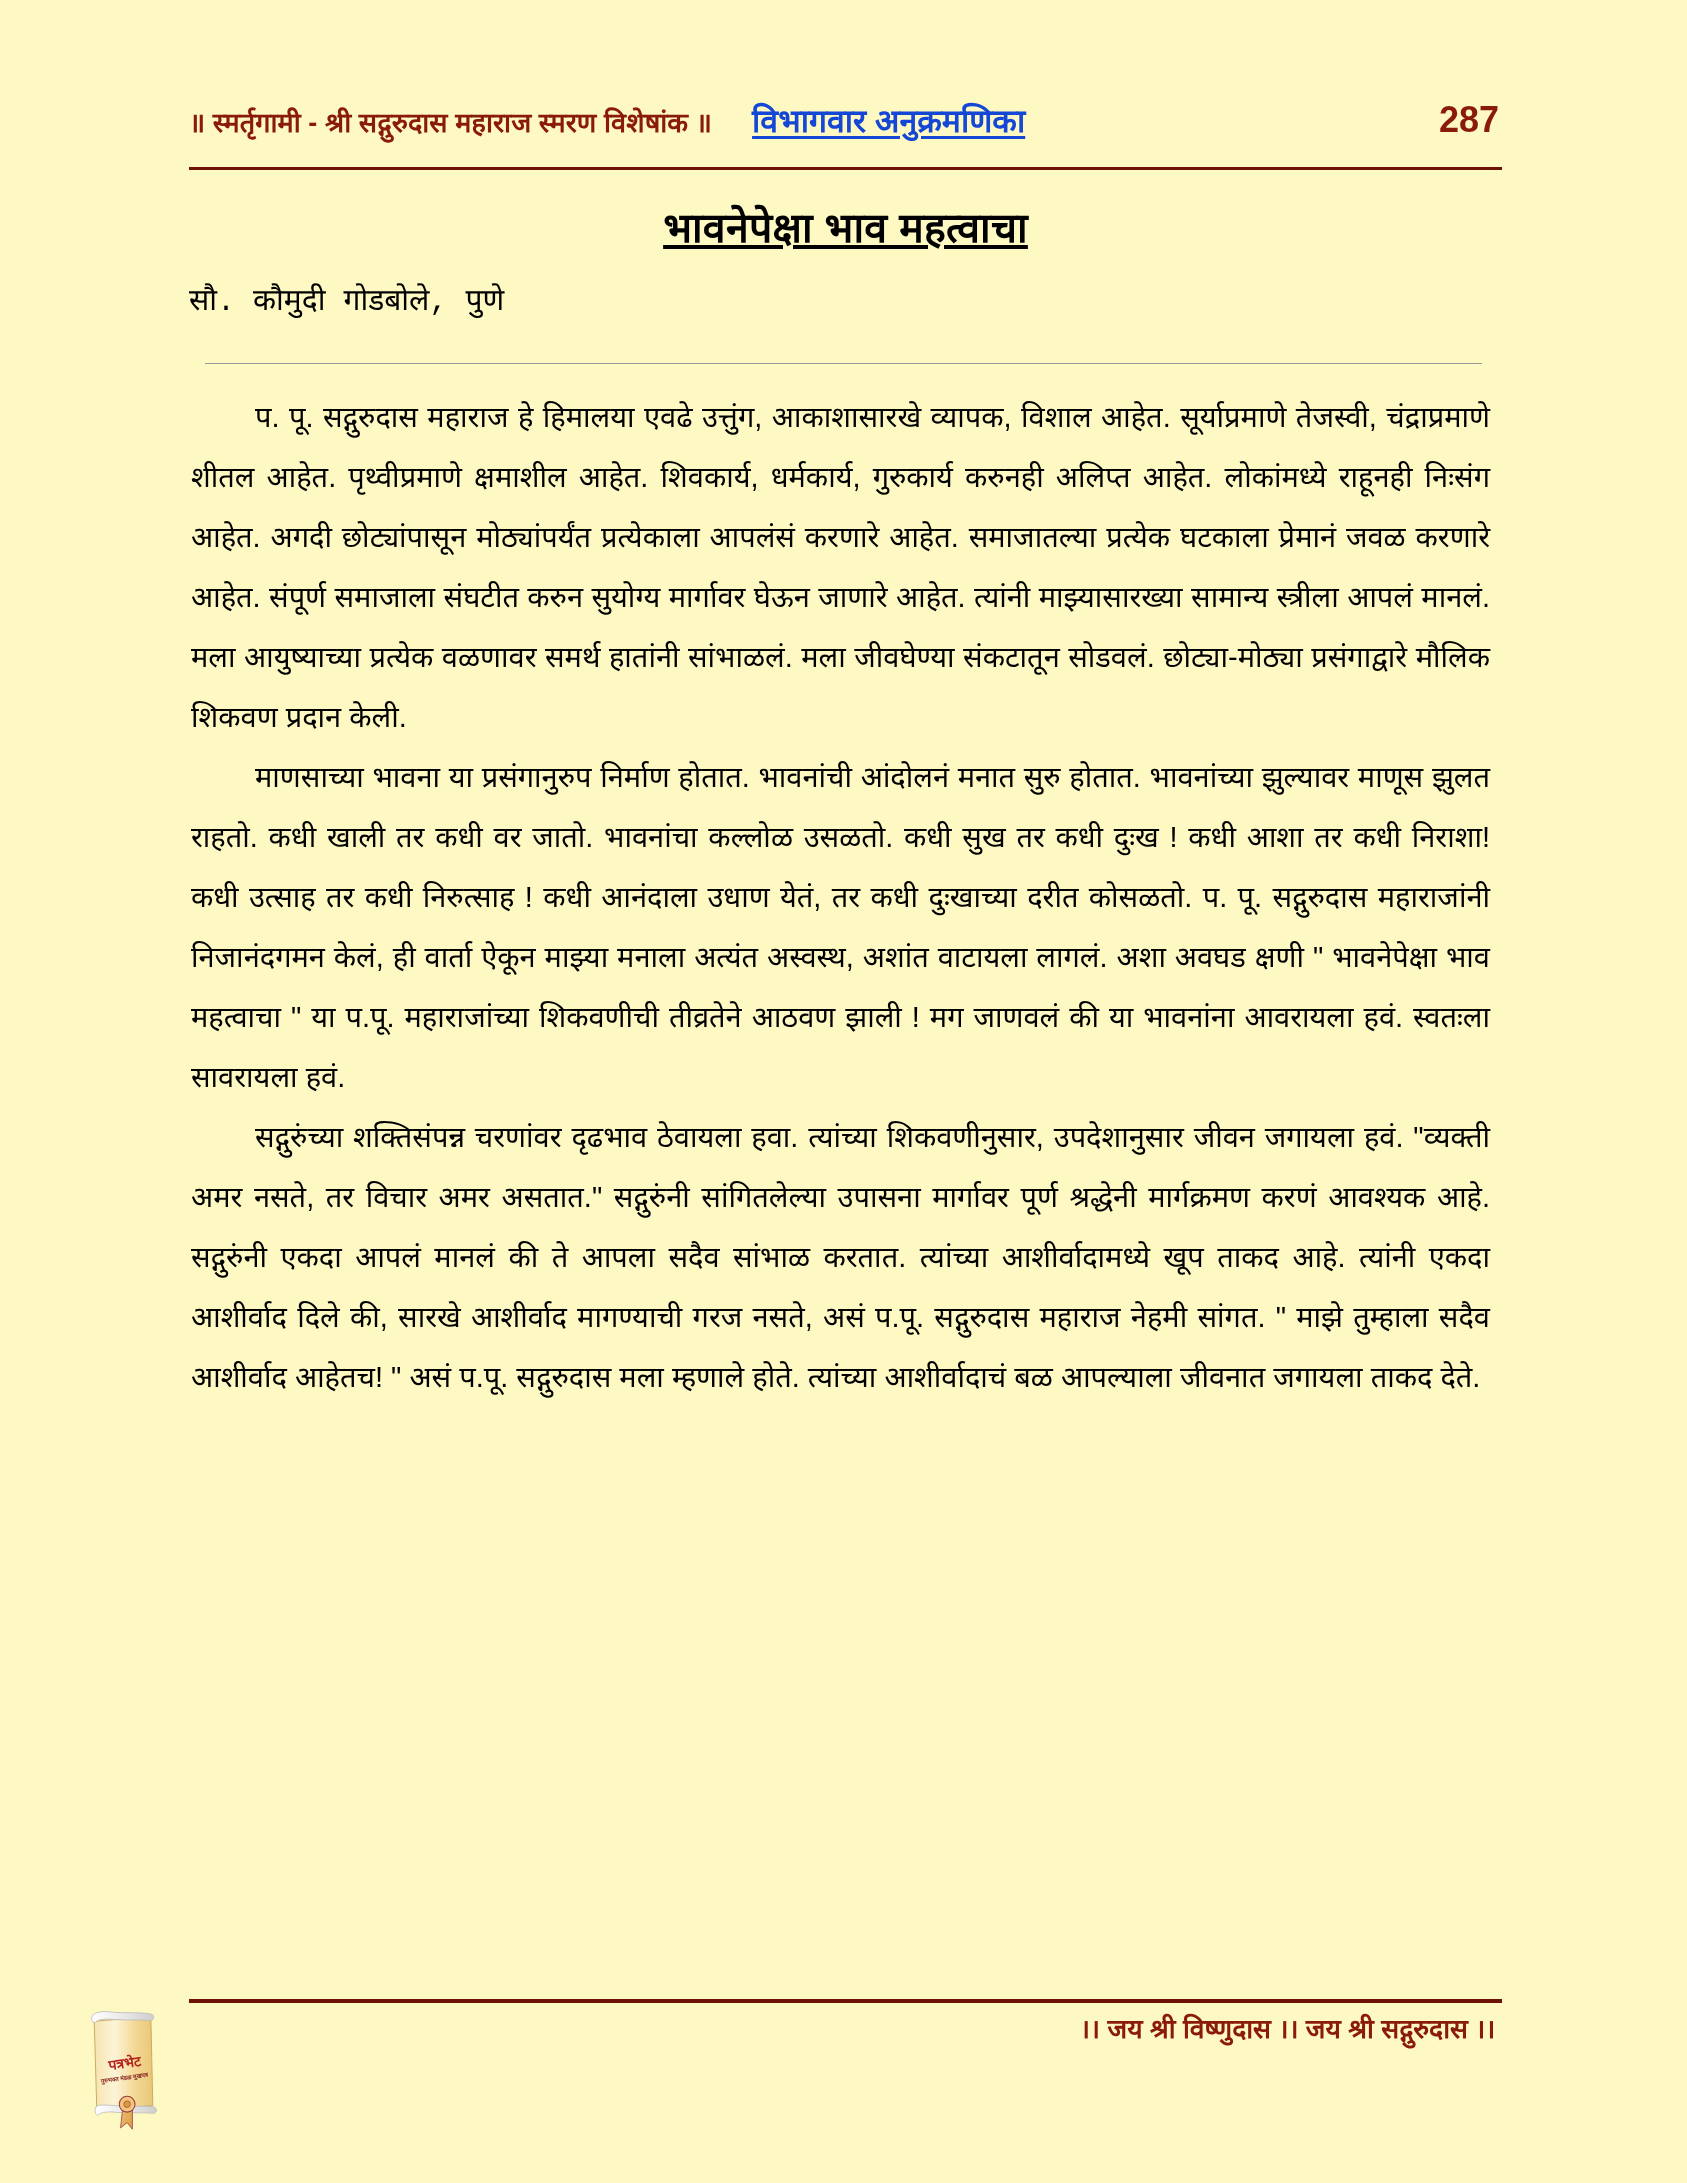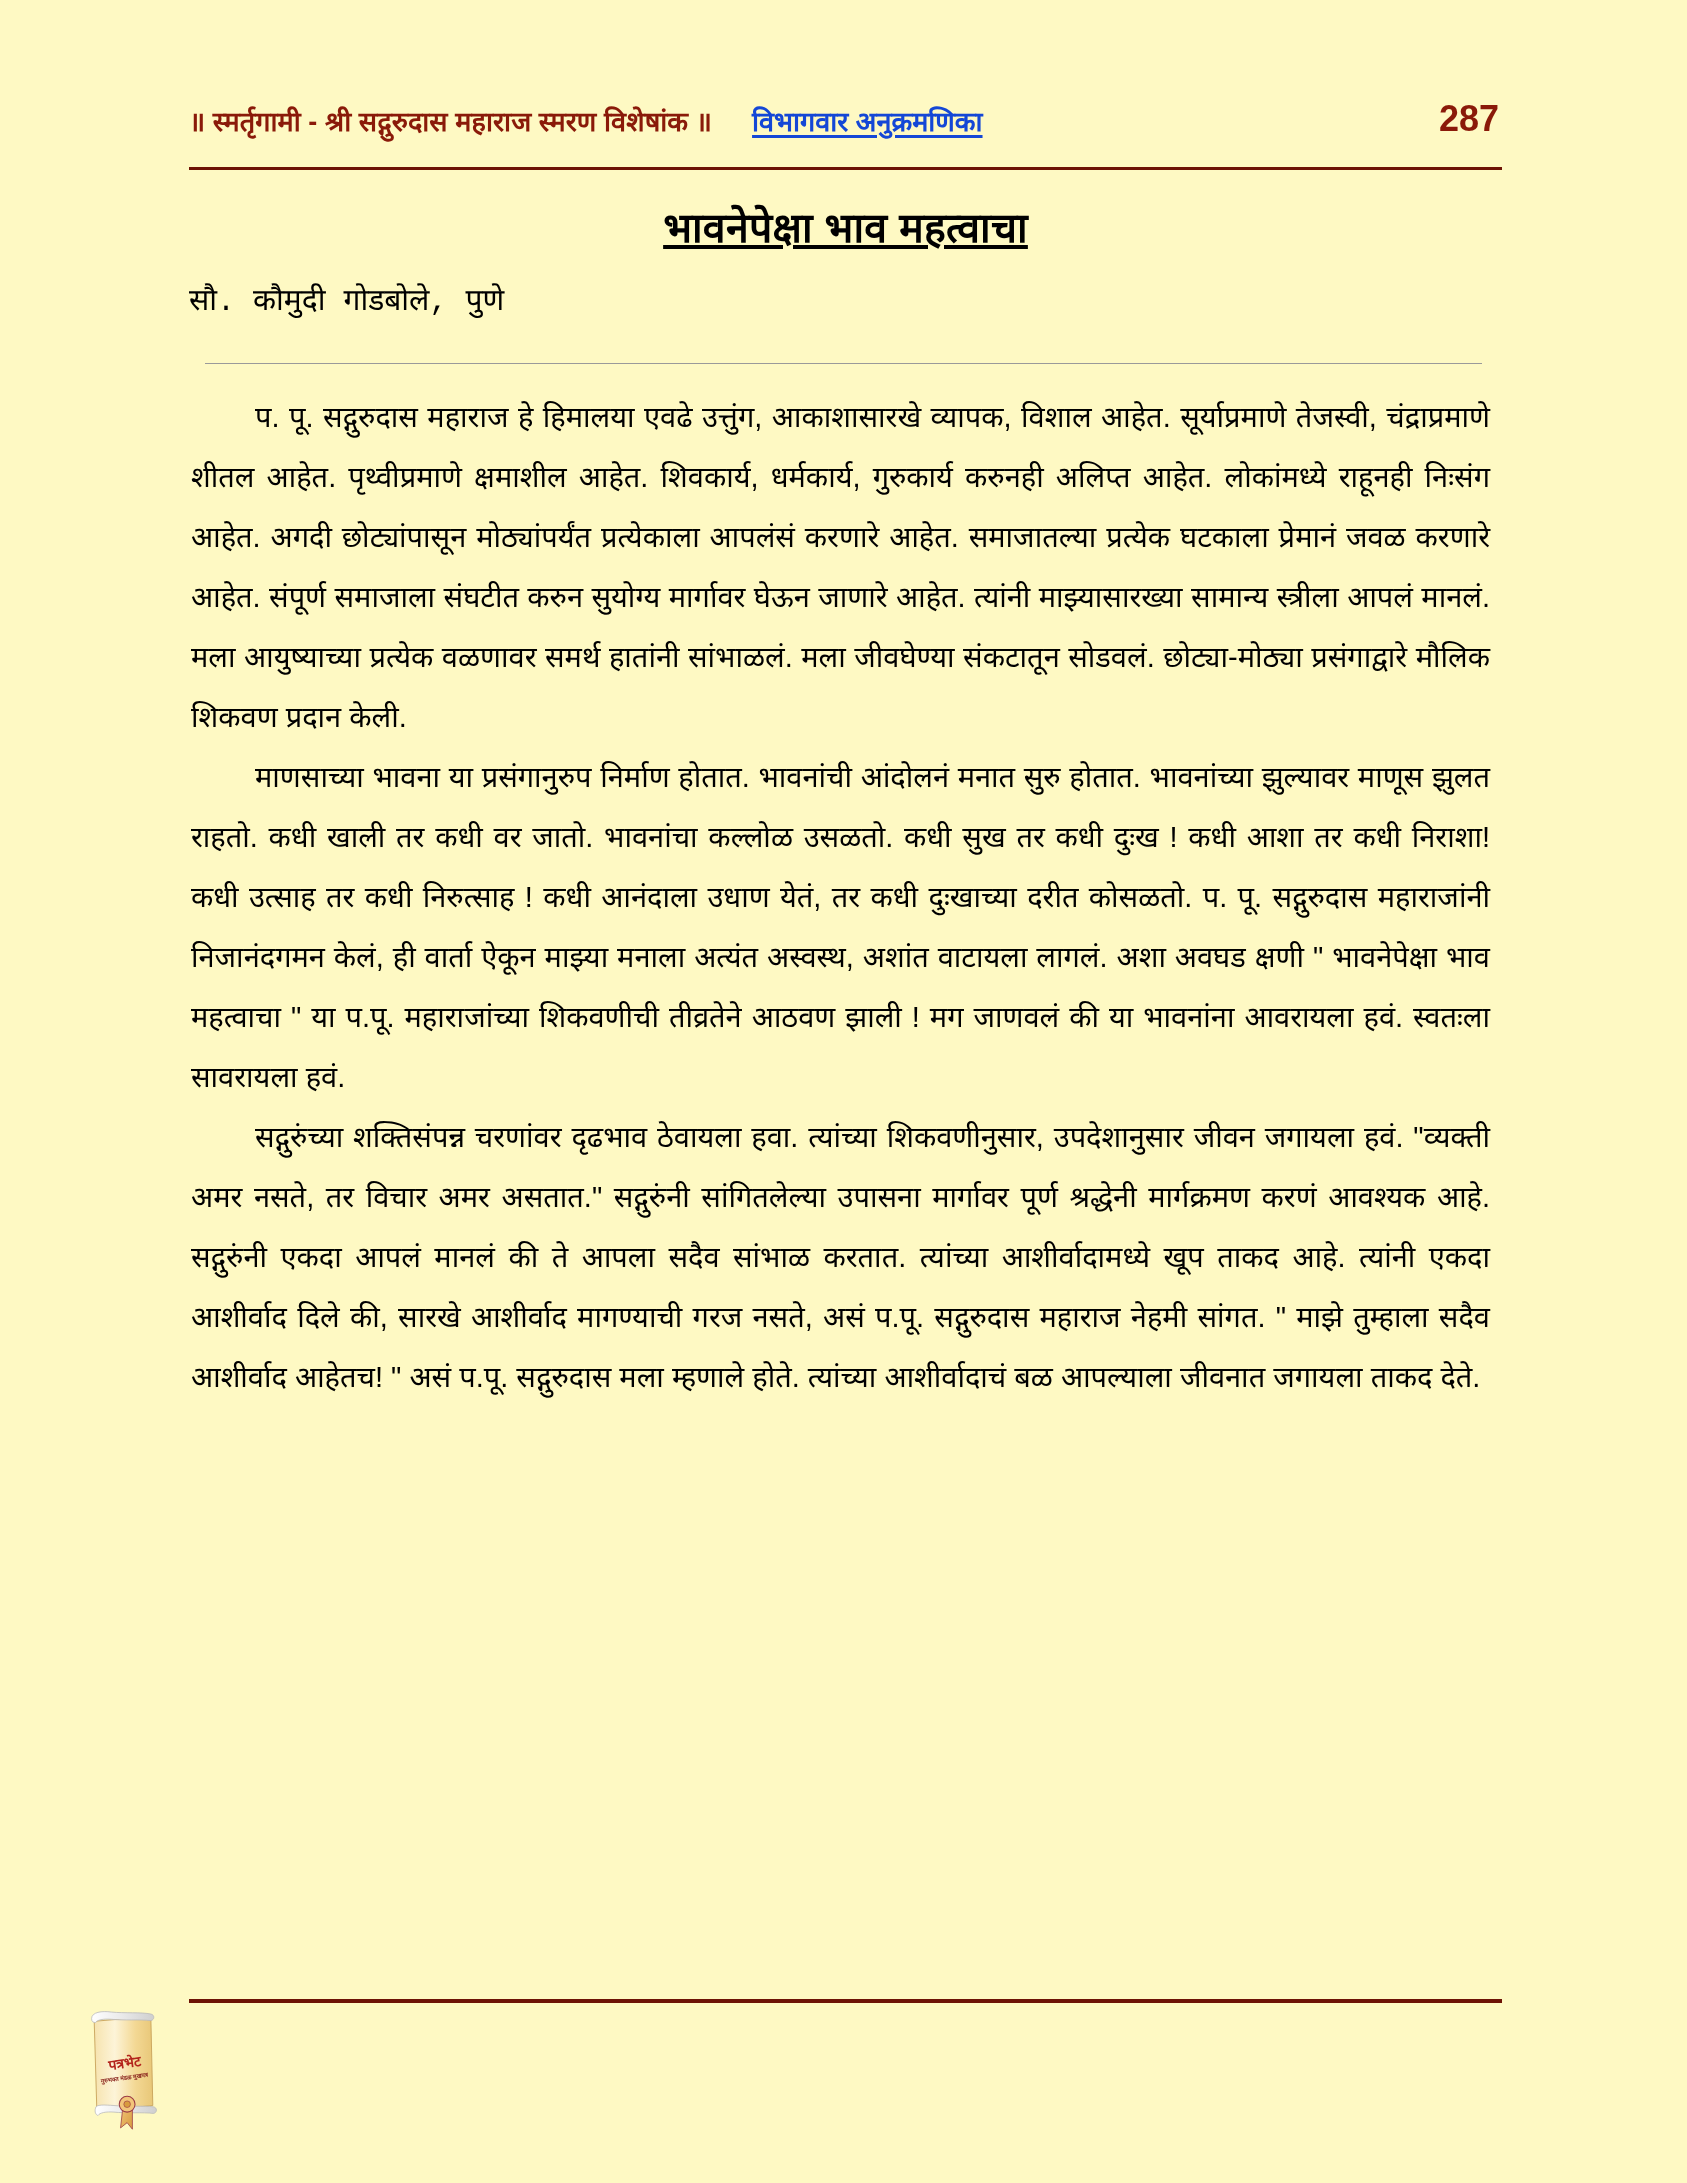--- a/index.html
+++ b/index.html
@@ -32,21 +32,21 @@
   .header-title {
     color: #8a1a09;
     font-size: 27px;
     font-weight: 700;
     letter-spacing: 0.1px;
     white-space: nowrap;
     font-family: "Liberation Sans", "DejaVu Sans", sans-serif;
   }
   .header-link {
     color: #1447d6;
-    font-size: 27px;
+    font-size: 32px;
     font-weight: 700;
     text-decoration: underline;
     text-underline-offset: 4px;
     text-decoration-thickness: 2.6px;
     white-space: nowrap;
     margin-left: 40px;
     font-family: "Liberation Sans", "DejaVu Sans", sans-serif;
     cursor: pointer;
   }
   .header-pageno {
@@ -195,20 +195,21 @@
 
   <div class="rule-thin"></div>
 
   <div class="body-text">
     <p>प. पू. सद्गुरुदास महाराज हे हिमालया एवढे उत्तुंग, आकाशासारखे व्यापक, विशाल आहेत. सूर्याप्रमाणे तेजस्वी, चंद्राप्रमाणे शीतल आहेत. पृथ्वीप्रमाणे क्षमाशील आहेत. शिवकार्य, धर्मकार्य, गुरुकार्य करुनही अलिप्त आहेत. लोकांमध्ये राहूनही निःसंग आहेत. अगदी छोट्यांपासून मोठ्यांपर्यंत प्रत्येकाला आपलंसं करणारे आहेत. समाजातल्या प्रत्येक घटकाला प्रेमानं जवळ करणारे आहेत. संपूर्ण समाजाला संघटीत करुन सुयोग्य मार्गावर घेऊन जाणारे आहेत. त्यांनी माझ्यासारख्या सामान्य स्त्रीला आपलं मानलं. मला आयुष्याच्या प्रत्येक वळणावर समर्थ हातांनी सांभाळलं. मला जीवघेण्या संकटातून सोडवलं. छोट्या-मोठ्या प्रसंगाद्वारे मौलिक शिकवण प्रदान केली.</p>
     <p>माणसाच्या भावना या प्रसंगानुरुप निर्माण होतात. भावनांची आंदोलनं मनात सुरु होतात. भावनांच्या झुल्यावर माणूस झुलत राहतो. कधी खाली तर कधी वर जातो. भावनांचा कल्लोळ उसळतो. कधी सुख तर कधी दुःख ! कधी आशा तर कधी निराशा! कधी उत्साह तर कधी निरुत्साह ! कधी आनंदाला उधाण येतं, तर कधी दुःखाच्या दरीत कोसळतो. प. पू. सद्गुरुदास महाराजांनी निजानंदगमन केलं, ही वार्ता ऐकून माझ्या मनाला अत्यंत अस्वस्थ, अशांत वाटायला लागलं. अशा अवघड क्षणी  " भावनेपेक्षा भाव महत्वाचा "   या प.पू. महाराजांच्या शिकवणीची तीव्रतेने आठवण झाली ! मग जाणवलं की या भावनांना आवरायला हवं. स्वतःला सावरायला हवं.</p>
     <p>सद्गुरुंच्या शक्तिसंपन्न चरणांवर दृढभाव ठेवायला हवा. त्यांच्या शिकवणीनुसार, उपदेशानुसार जीवन जगायला हवं. "व्यक्ती अमर नसते, तर विचार अमर असतात." सद्गुरुंनी सांगितलेल्या उपासना मार्गावर पूर्ण श्रद्धेनी मार्गक्रमण करणं आवश्यक आहे. सद्गुरुंनी एकदा आपलं मानलं की ते आपला सदैव सांभाळ करतात. त्यांच्या आशीर्वादामध्ये खूप ताकद आहे. त्यांनी एकदा आशीर्वाद दिले की, सारखे आशीर्वाद मागण्याची गरज नसते, असं प.पू. सद्गुरुदास महाराज नेहमी सांगत. " माझे तुम्हाला सदैव आशीर्वाद  आहेतच! " असं प.पू. सद्गुरुदास मला म्हणाले होते. त्यांच्या आशीर्वादाचं बळ आपल्याला जीवनात जगायला ताकद देते.</p>
   </div>
 
   <div class="rule-bottom"></div>
+  <div class="footer-invocation">।। जय श्री विष्णुदास ।। जय श्री सद्गुरुदास ।।</div>
 
   <div class="logo">
     <svg width="79" height="126" viewBox="0 0 120 190" xmlns="http://www.w3.org/2000/svg">
       <defs>
         <linearGradient id="parch" x1="0" y1="0" x2="1" y2="0">
           <stop offset="0%" stop-color="#f6e3ae"></stop>
           <stop offset="35%" stop-color="#fdf4d8"></stop>
           <stop offset="70%" stop-color="#f3d894"></stop>
           <stop offset="100%" stop-color="#e8c778"></stop>
         </linearGradient>

